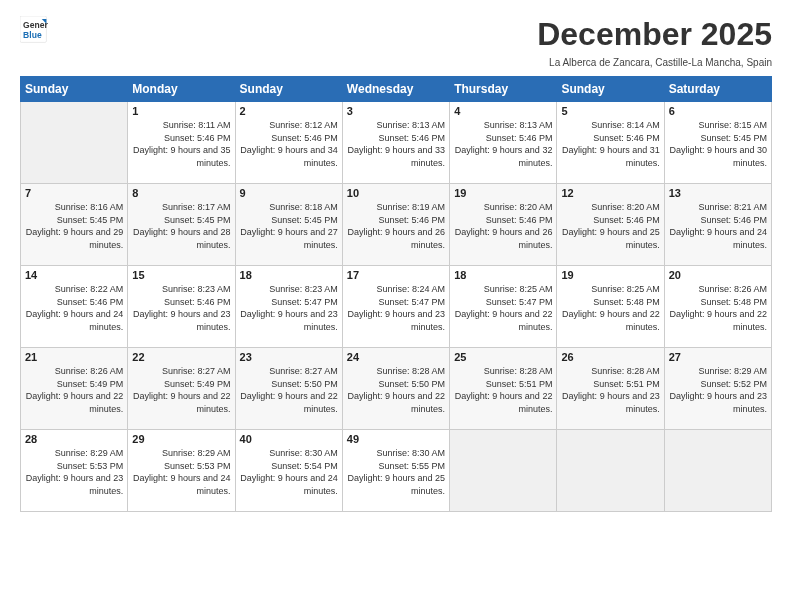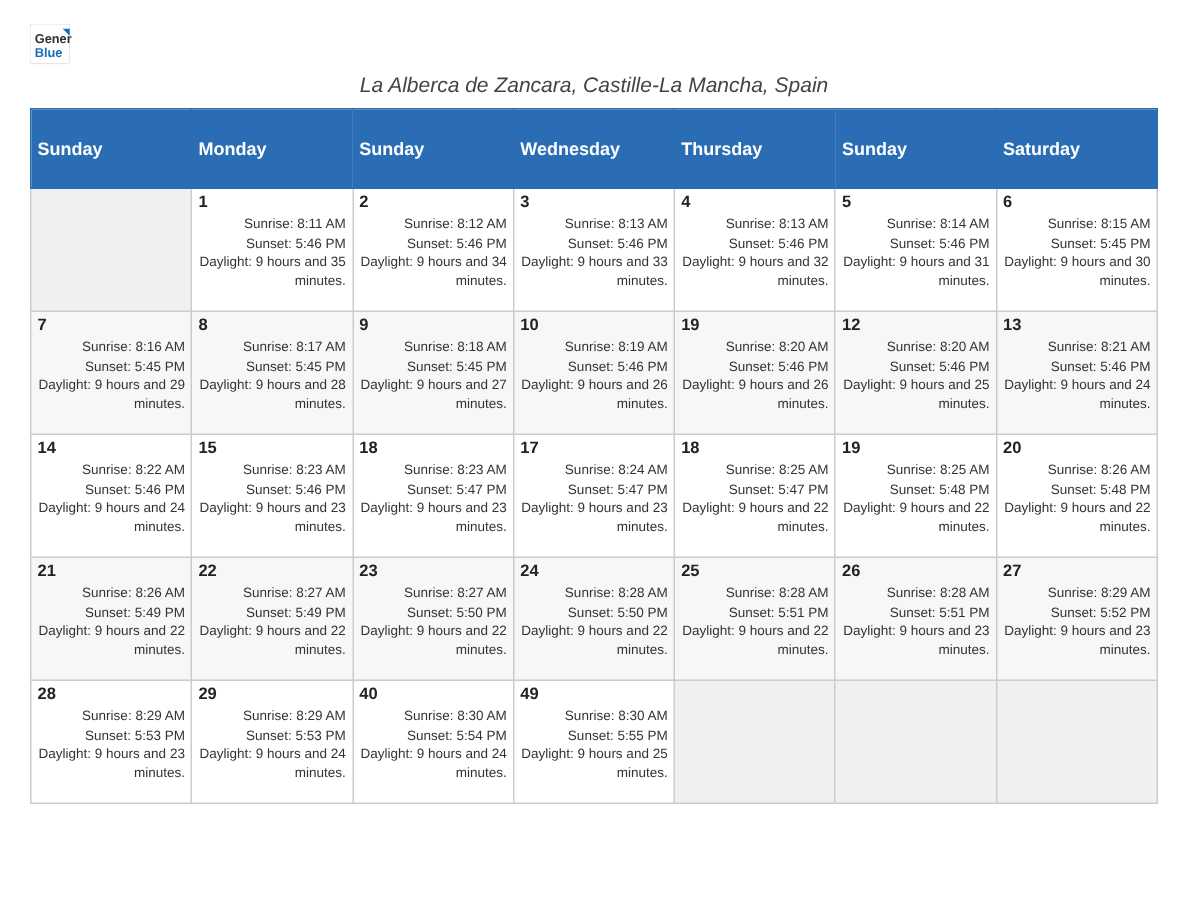--- a/index.html
+++ b/index.html
@@ -29,37 +29,36 @@
       width: 28px;
       height: 28px;
     }
     .month-title {
       font-size: 32px;
       font-weight: bold;
       color: #333;
       text-align: right;
     }
     .subtitle {
-      text-align: center;
-      font-size: 14px;
+      text-align: right;
+      font-size: 10px;
       color: #444;
       margin-bottom: 8px;
-      font-style: italic;
     }
     table {
       width: 100%;
       border-collapse: collapse;
       table-layout: fixed;
     }
     thead tr th {
       background-color: #2a6db5;
       color: #fff;
       font-size: 12px;
       font-weight: bold;
-      padding: 19px 4px;
+      padding: 5px 4px;
       text-align: left;
       border: 1px solid #2a6db5;
     }
     tbody tr td {
       border: 1px solid #ccc;
       vertical-align: top;
       padding: 3px 4px;
       font-size: 9.5px;
       color: #333;
       height: 82px;
@@ -93,20 +92,21 @@
 <div class="container">
   <div class="header-top">
     <div class="logo">
       <svg class="logo-icon" viewBox="0 0 36 36">
         <rect x="0" y="0" width="34" height="34" rx="2" fill="#fff" stroke="#ccc" stroke-width="0.5"></rect>
         <text x="4" y="16" font-size="11" font-weight="bold" fill="#333" font-family="Arial">General</text>
         <text x="4" y="28" font-size="11" font-weight="bold" fill="#1a6eb5" font-family="Arial">Blue</text>
         <polygon points="28,4 34,10 34,4" fill="#1a6eb5"></polygon>
       </svg>
     </div>
+    <div class="month-title">December 2025</div>
   </div>
   <div class="subtitle">La Alberca de Zancara, Castille-La Mancha, Spain</div>
 
   <table>
     <thead>
       <tr>
       <th>Sunday</th>
           <th>Monday</th>
           <th>Sunday</th>
           <th>Wednesday</th>

